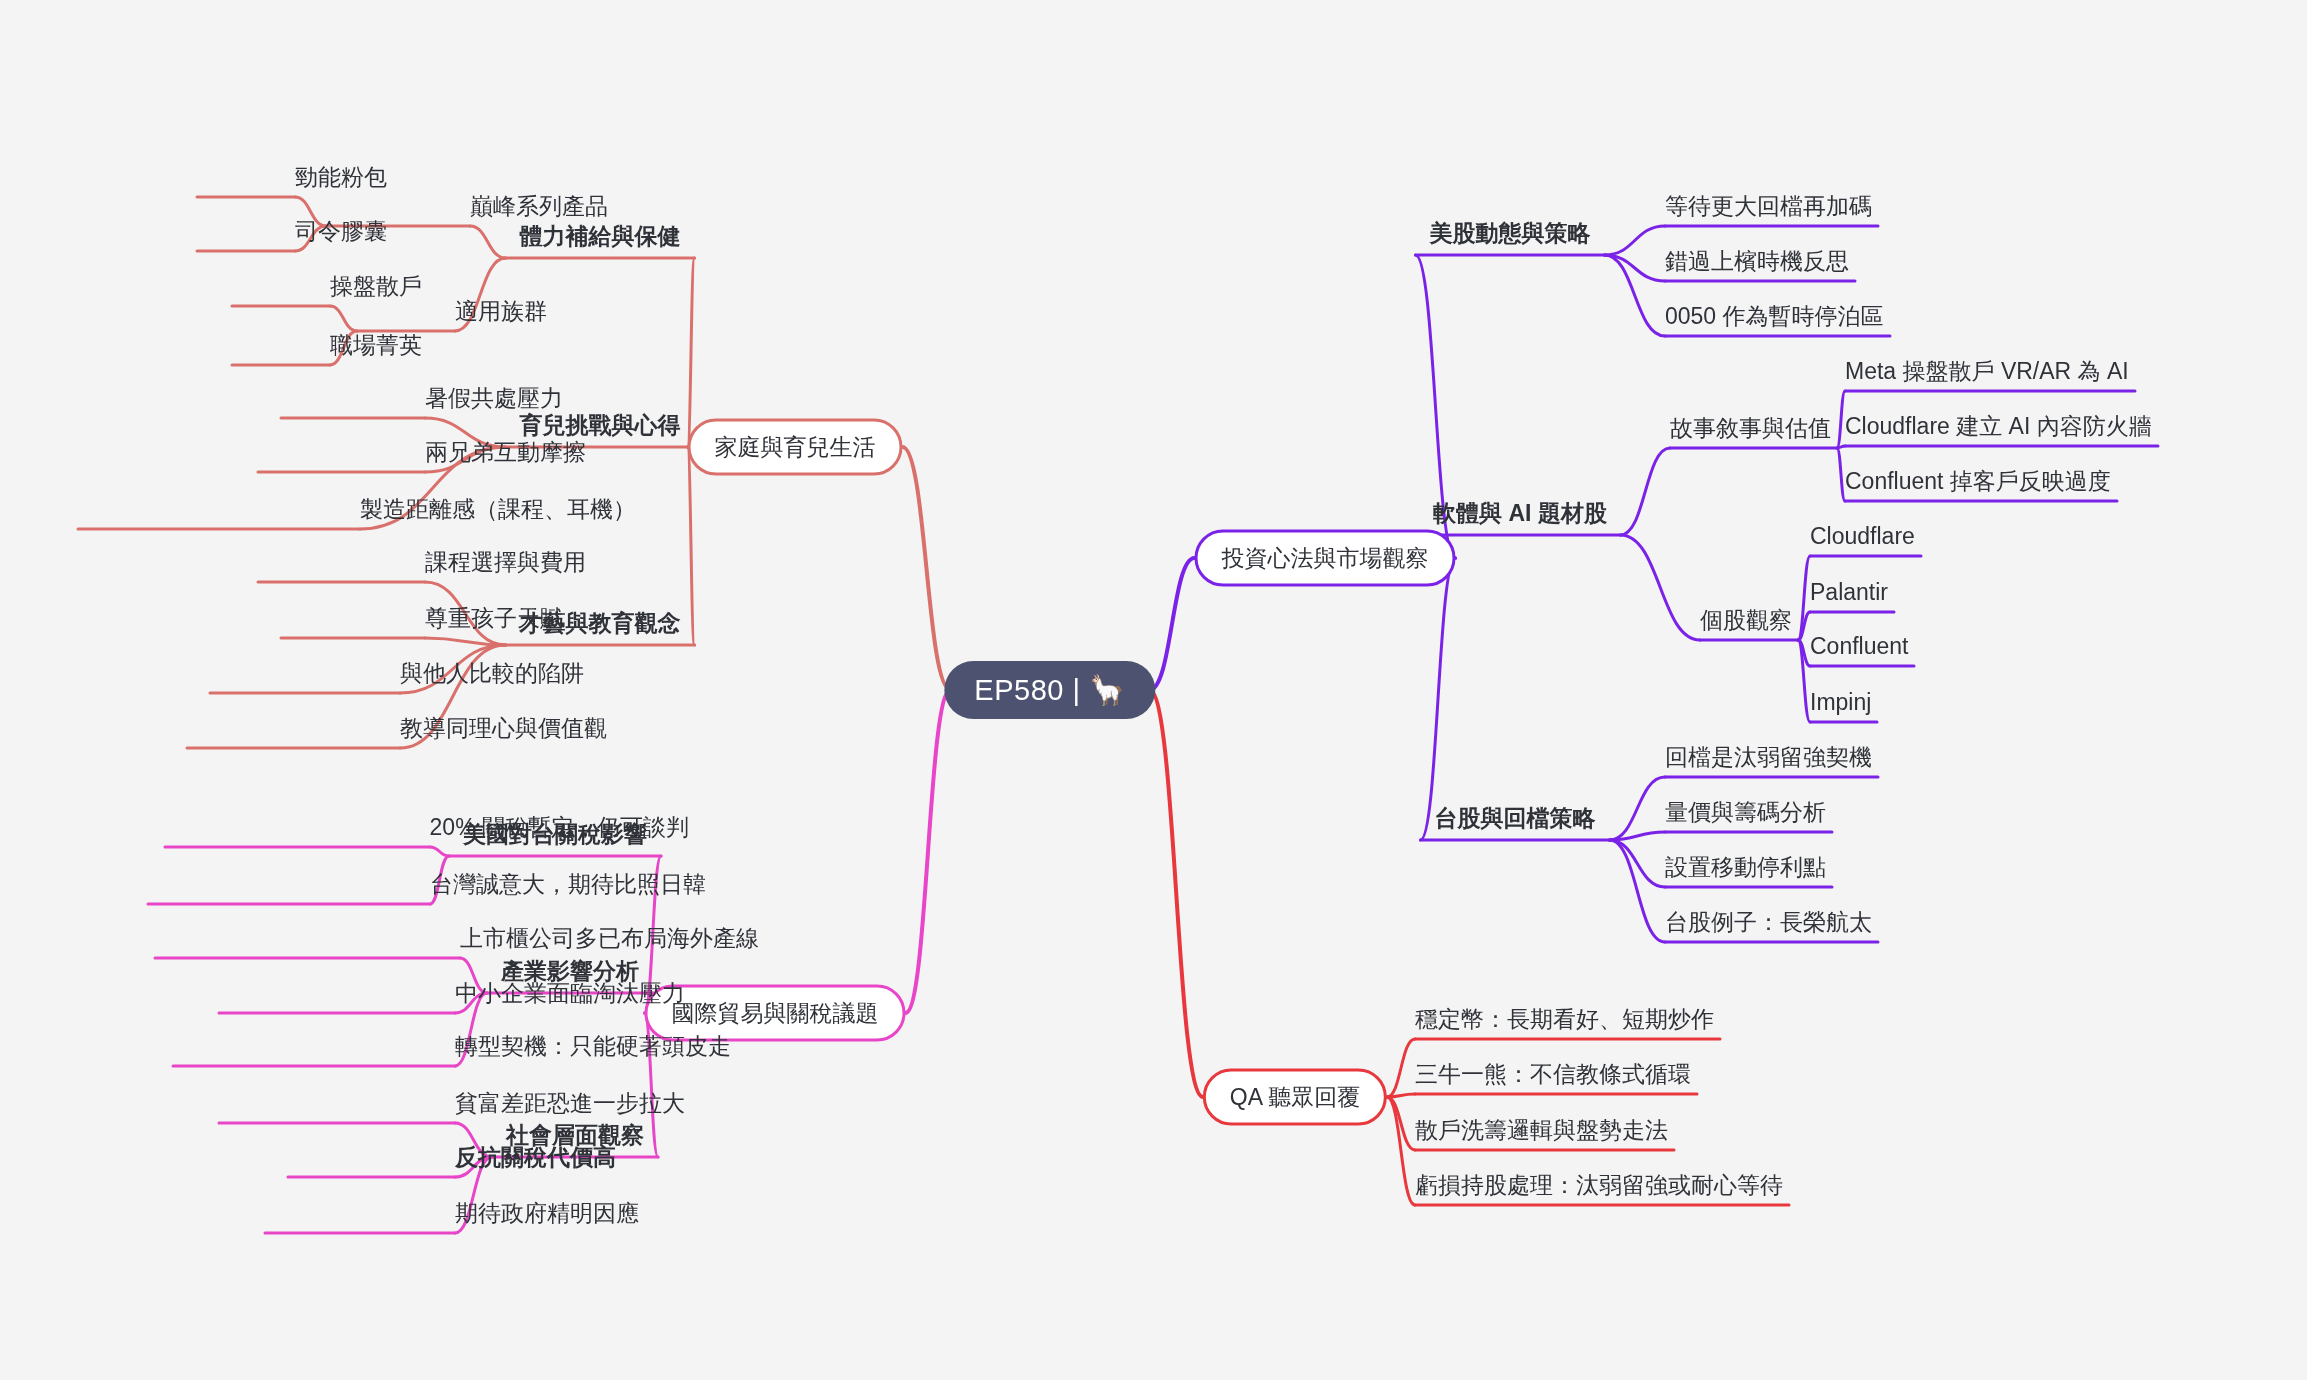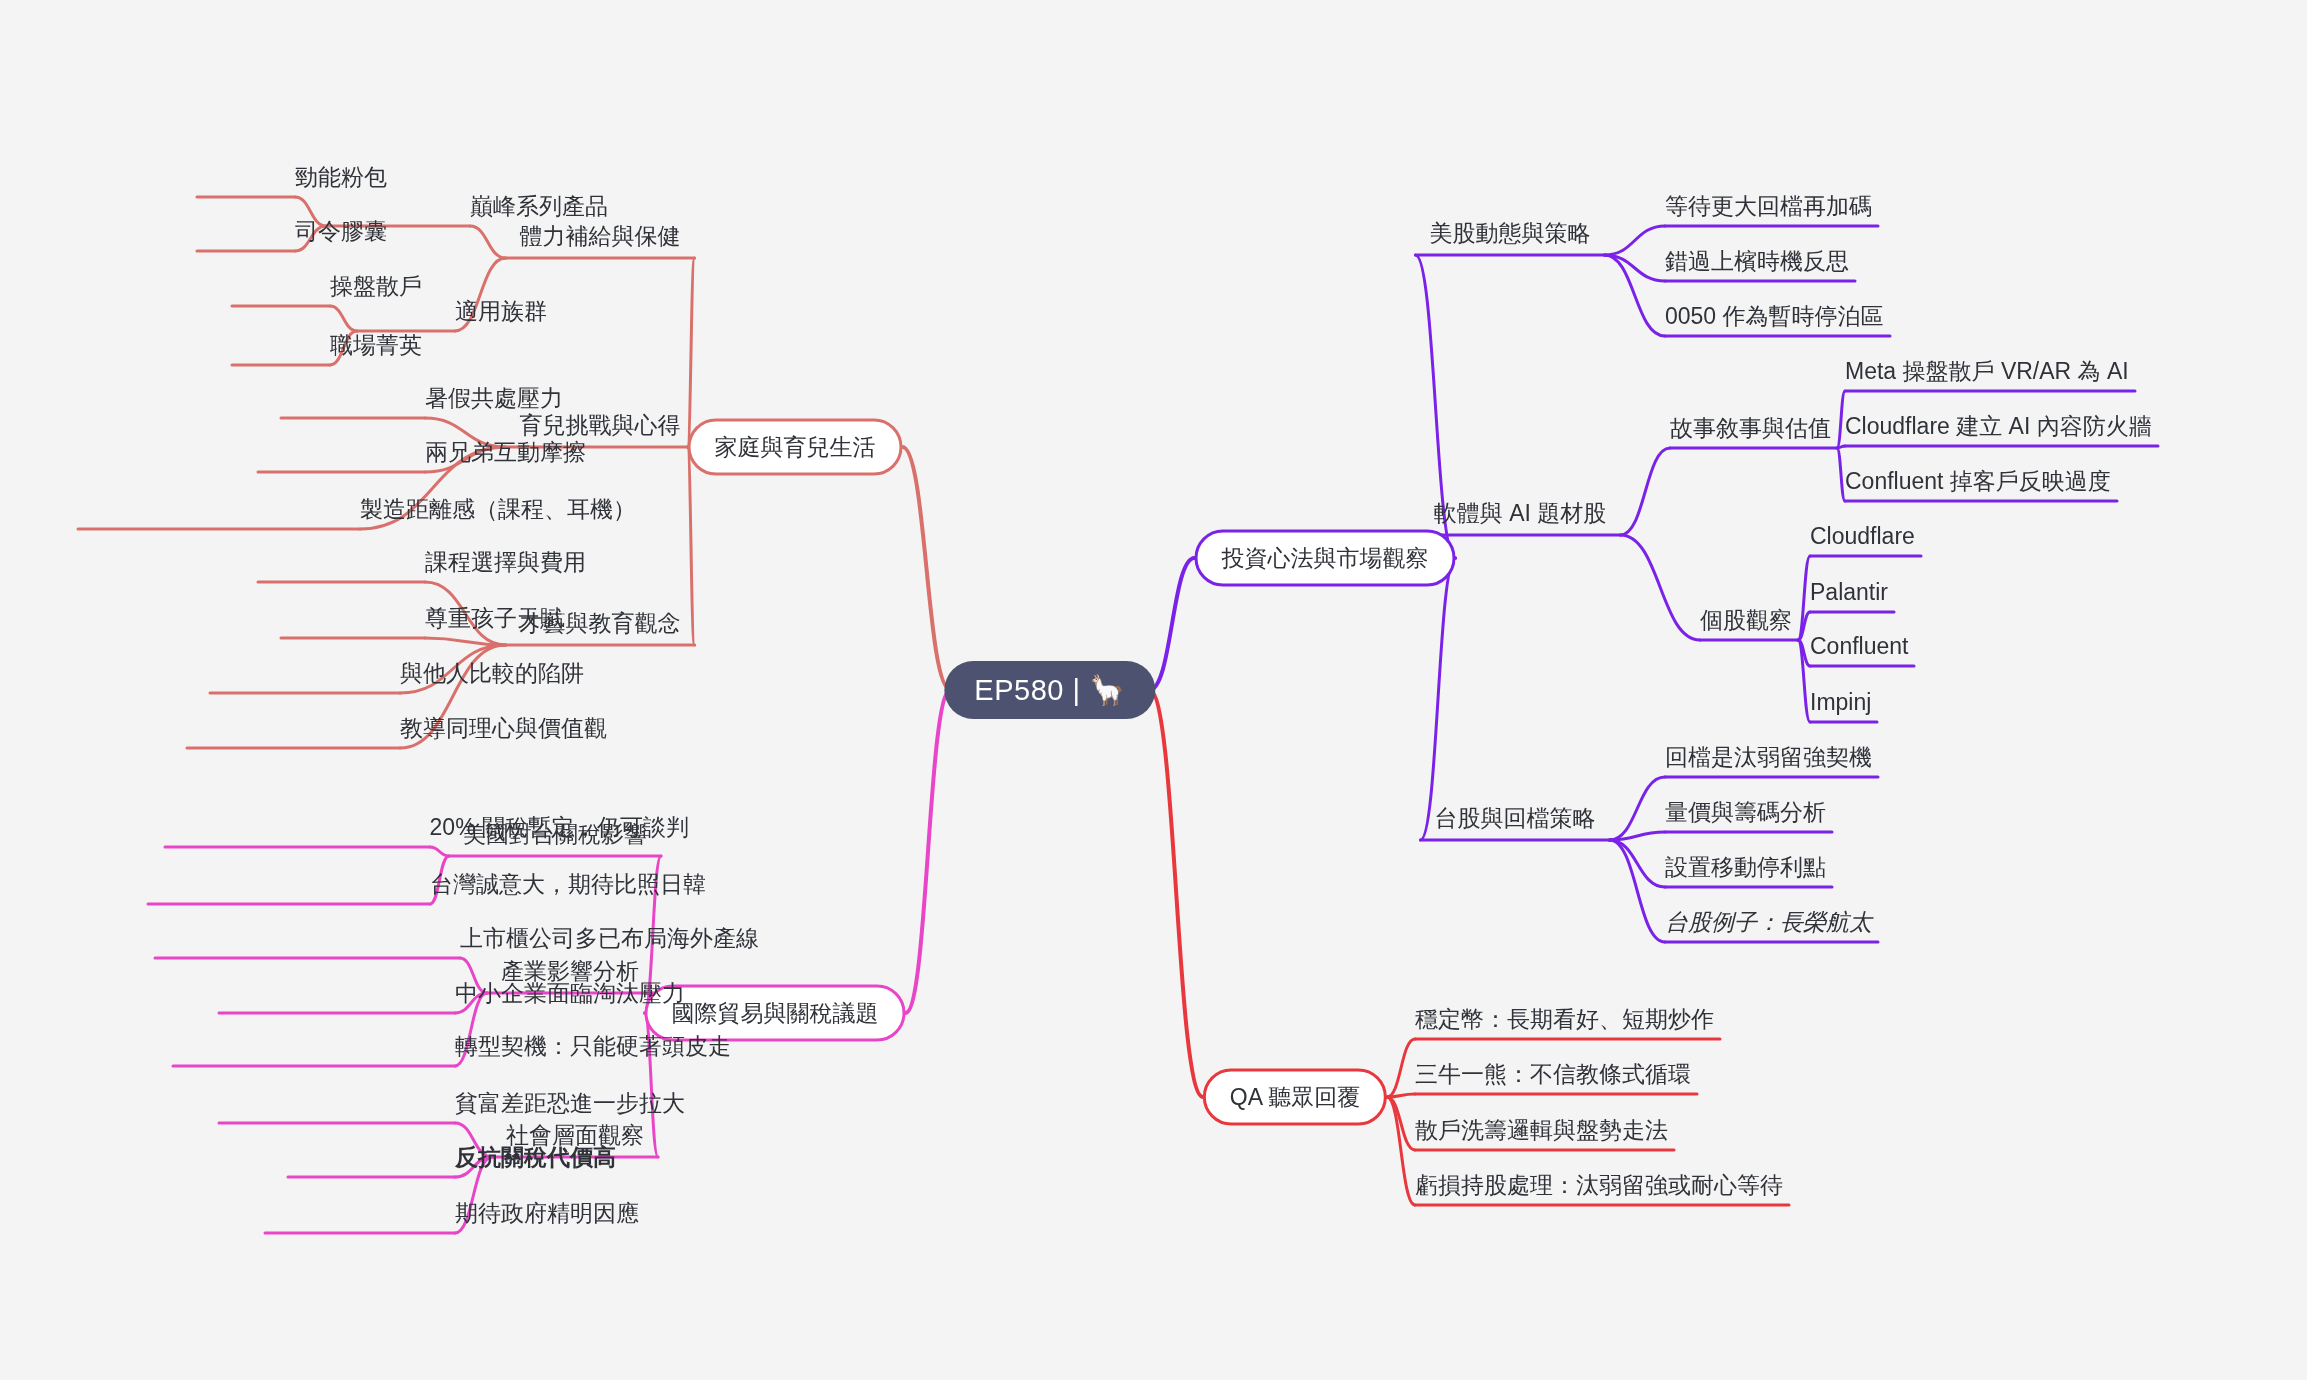--- a/index.html
+++ b/index.html
@@ -24,20 +24,21 @@
     background:#ffffff;
     border:3px solid #0369a1;
     border-radius:999px;
     padding:10px 24px;
     font-size:23px;color:#2f3238;
   }
   .sub-node{
     transform:translate(-50%,-50%);
     font-size:23px;color:#2f3238;
     background:transparent;
+    font-weight:bold;
   }
   .leaf-node{
     transform:translate(0,-50%);
     font-size:23px;color:#2f3238;
     background:transparent;
   }
   .leaf-node.right{transform:translate(0,-50%);}
   .leaf-node.left{transform:translate(-100%,-50%);}
 </style>
 </head>
@@ -193,20 +194,20 @@
       <div class="node leaf-node right" style="left: 1845px; top: 481px;">Confluent 掉客戶反映過度</div>
       <div class="node leaf-node right" style="left: 1700px; top: 620px;">個股觀察</div>
       <div class="node leaf-node right" style="left: 1810px; top: 536px;">Cloudflare</div>
       <div class="node leaf-node right" style="left: 1810px; top: 592px;">Palantir</div>
       <div class="node leaf-node right" style="left: 1810px; top: 646px;">Confluent</div>
       <div class="node leaf-node right" style="left: 1810px; top: 702px;">Impinj</div>
       <div class="node sub-node" style="left: 1515px; top: 818px;">台股與回檔策略</div>
       <div class="node leaf-node right" style="left: 1665px; top: 757px;">回檔是汰弱留強契機</div>
       <div class="node leaf-node right" style="left: 1665px; top: 812px;">量價與籌碼分析</div>
       <div class="node leaf-node right" style="left: 1665px; top: 867px;">設置移動停利點</div>
-      <div class="node leaf-node right" style="left: 1665px; top: 922px; font-style: italic;">台股例子：長榮航太</div>
+      <div class="node leaf-node right" style="left: 1665px; top: 922px;">台股例子：長榮航太</div>
       <div class="node branch-node" style="left: 1295px; top: 1097px; border-color: rgb(232, 56, 61);">QA 聽眾回覆</div>
       <div class="node leaf-node right" style="left: 1415px; top: 1019px;">穩定幣：長期看好、短期炒作</div>
       <div class="node leaf-node right" style="left: 1415px; top: 1074px;">三牛一熊：不信教條式循環</div>
       <div class="node leaf-node right" style="left: 1415px; top: 1130px;">散戶洗籌邏輯與盤勢走法</div>
       <div class="node leaf-node right" style="left: 1415px; top: 1185px;">虧損持股處理：汰弱留強或耐心等待</div>
     </div>
 </div>
 
 </body></html>

